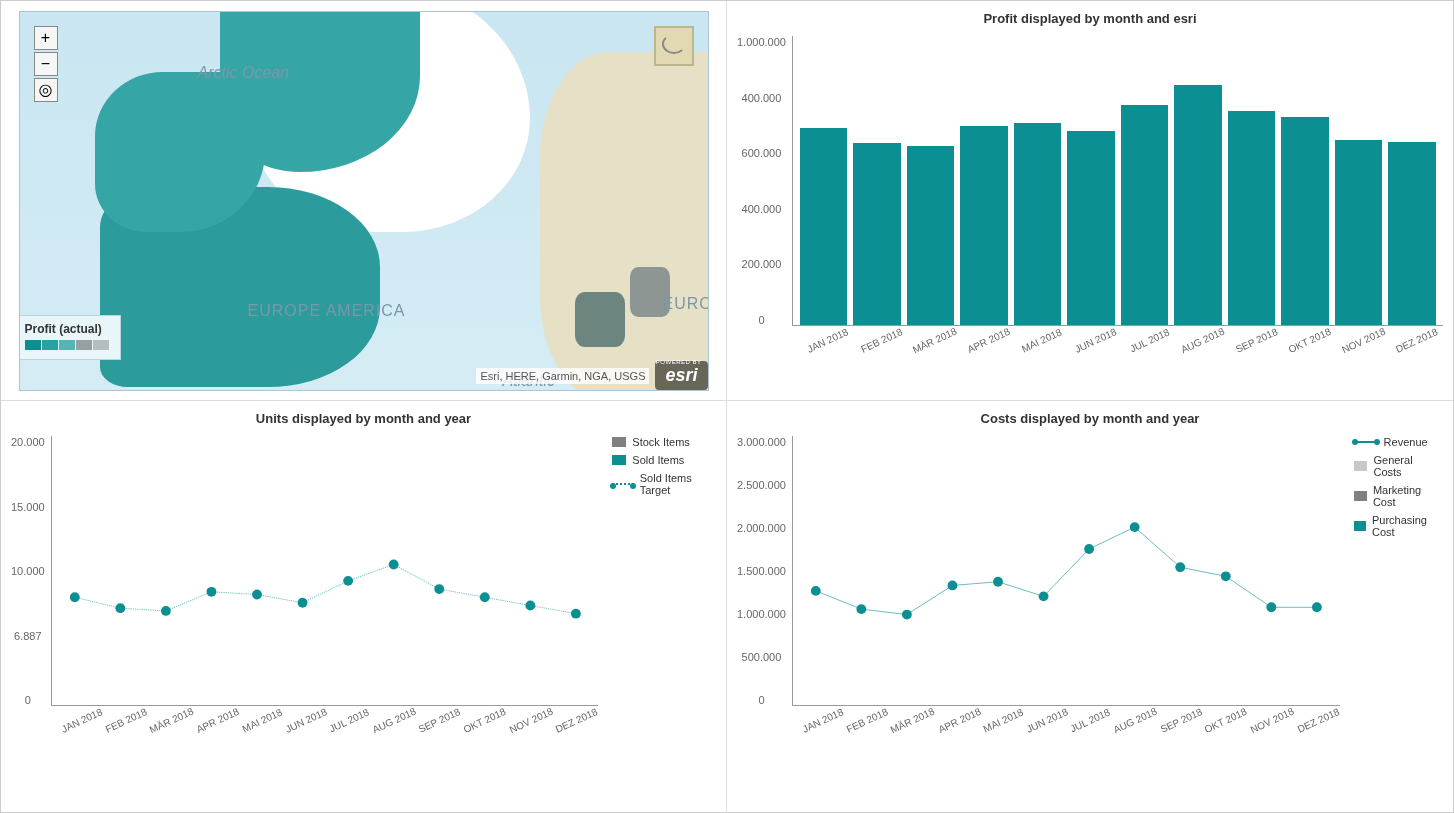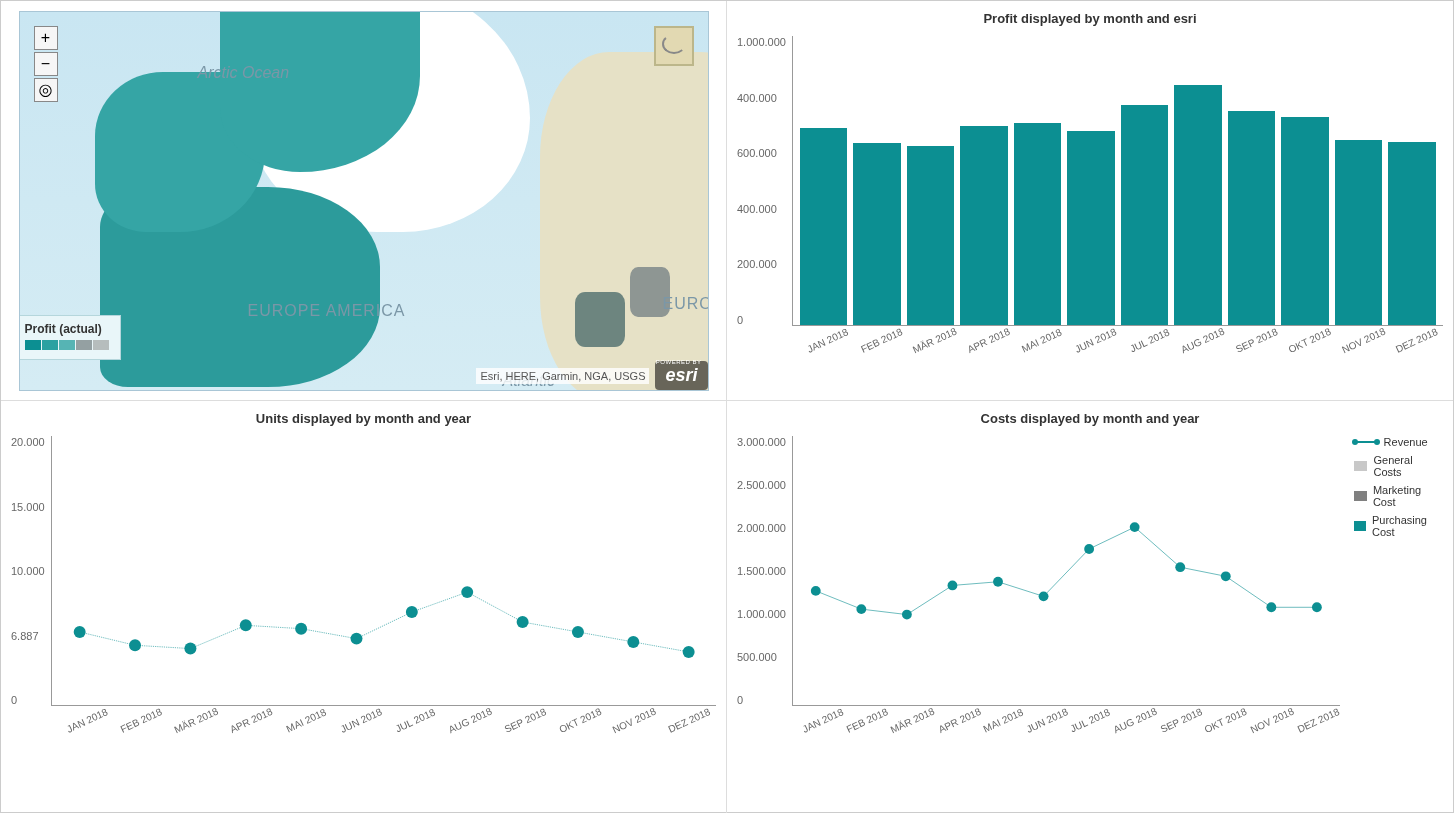--- a/index.html
+++ b/index.html
@@ -23,21 +23,21 @@
 .legend-swatch { display: inline-block; width: 16px; height: 10px; margin-right: 1px; }
 .esri-attr { position: absolute; right: 0; bottom: 0; display: flex; align-items: center; gap: 6px; z-index: 25; }
 .esri-label { background: rgba(255,255,255,0.8); padding: 2px 4px; font-size: 11px; color: #555; }
 .esri-logo { background: rgba(0,0,0,0.55); color: #fff; padding: 4px 10px; font-size: 18px; font-style: italic; font-weight: bold; border-radius: 4px; position: relative; text-align: center; }
 .esri-powered { position: absolute; top: -2px; right: 6px; font-size: 6px; font-style: normal; font-weight: normal; letter-spacing: 0.5px; }
 .map-label { position: absolute; font-size: 16px; color: #7b97a7; z-index: 15; margin-left: 48px; }
 
 
 .chart-title { text-align: center; font-weight: bold; font-size: 13px; color: #333; margin-bottom: 10px; }
 .chart-area { position: relative; display: flex; }
-.y-axis { display: flex; flex-direction: column; justify-content: space-between; align-items: flex-start; padding-right: 6px; color: #666; font-size: 11px; }
+.y-axis { display: flex; flex-direction: column; justify-content: space-between; align-items: center; padding-right: 6px; color: #666; font-size: 11px; }
 .plot { position: relative; flex: 1; border-left: 1px solid #999; border-bottom: 1px solid #999; }
 .bars-row { position: absolute; inset: 0; display: flex; align-items: flex-end; justify-content: space-around; padding: 0 4px; }
 .pbar { flex: 1; margin: 0 3px; background: #0c8f92; }
 .x-axis { display: flex; justify-content: space-around; padding: 0 4px; margin-top: 4px; }
 .xlab { flex: 1; text-align: center; font-size: 10px; color: #666; transform: rotate(-25deg); transform-origin: top center; white-space: nowrap; padding-top: 6px; }
 .legend { display: flex; flex-direction: column; gap: 6px; padding-left: 14px; font-size: 11px; }
 .legend-row { display: flex; align-items: center; gap: 6px; }
 .lg-sw { width: 14px; height: 10px; }
 .lg-line { width: 24px; height: 2px; background: #0c8f92; position: relative; }
 .lg-line.dashed { border-top: 2px dotted #0c8f92; background: none; height: 0; }
@@ -239,20 +239,34 @@
               <span class="xlab">JUN 2018</span>
               <span class="xlab">JUL 2018</span>
               <span class="xlab">AUG 2018</span>
               <span class="xlab">SEP 2018</span>
               <span class="xlab">OKT 2018</span>
               <span class="xlab">NOV 2018</span>
               <span class="xlab">DEZ 2018</span>
             </div>
         </div>
       </div>
+      <div class="legend">
+        <div class="legend-row">
+            <span class="lg-sw" style="background:#808080"></span>
+            <span>Stock Items</span>
+          </div>
+        <div class="legend-row">
+            <span class="lg-sw" style="background:#0c8f92"></span>
+            <span>Sold Items</span>
+          </div>
+        <div class="legend-row">
+            <span class="lg-line dashed"></span>
+            <span>Sold Items Target</span>
+          </div>
+      </div>
     </div>
   </div>
 
   <div class="panel panel-br">
     <div class="chart-title">Costs displayed by month and year</div>
     <div class="co-wrap">
       <div class="chart-area" style="flex:1;">
         <div class="y-axis co-y" id="costs-y">
             <span>3.000.000</span>
             <span>2.500.000</span>

